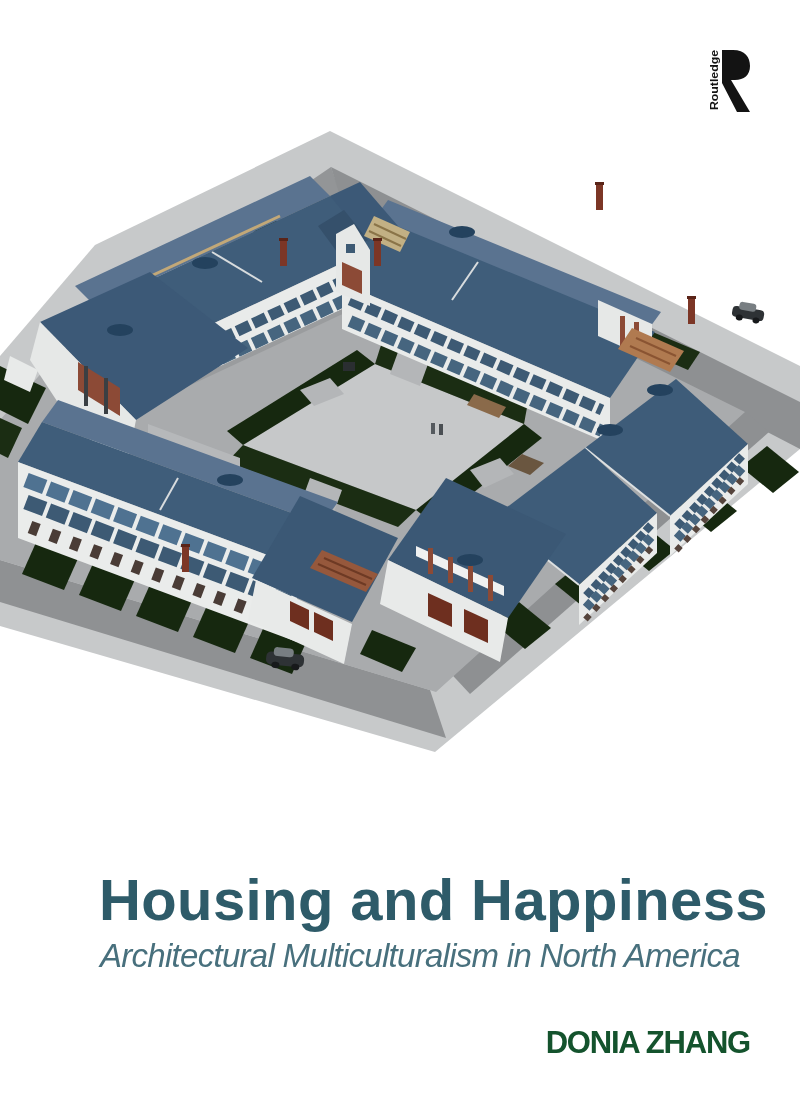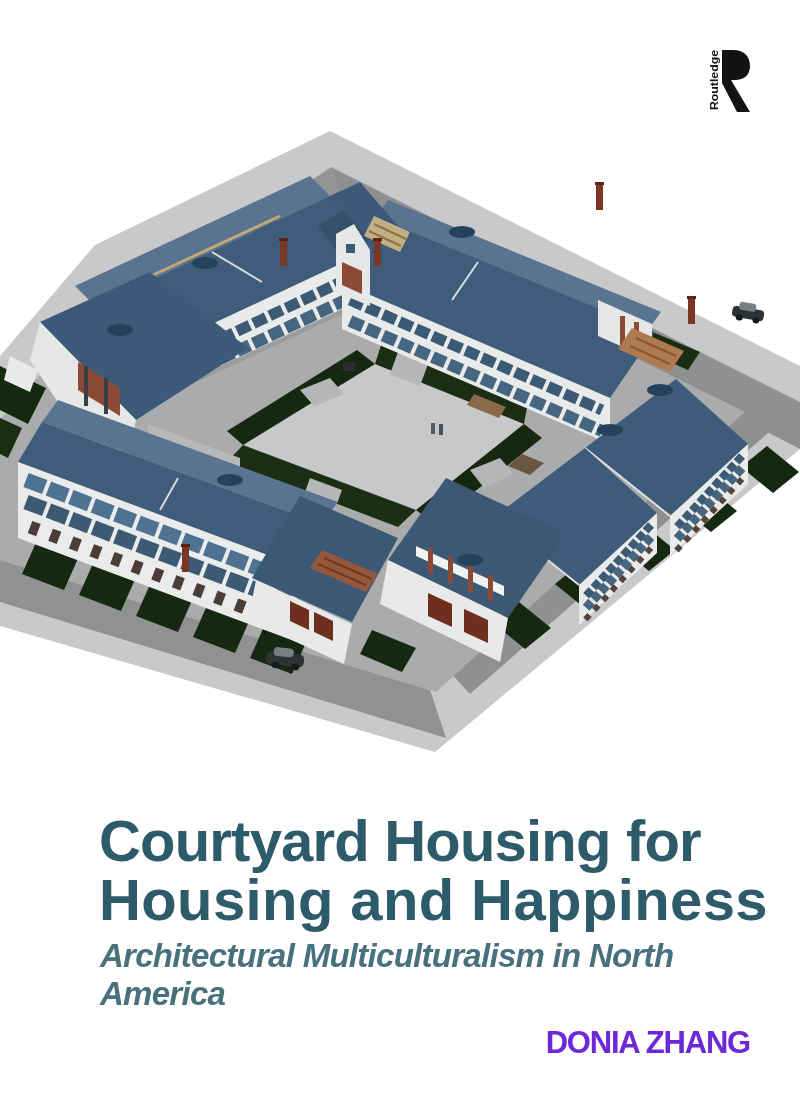--- a/index.html
+++ b/index.html
@@ -5,24 +5,24 @@
   html,body { margin:0; padding:0; background:#ffffff; }
   body { width:800px; height:1114px; position:relative; overflow:hidden;
          font-family:"Liberation Sans", sans-serif; }
   .illus { position:absolute; left:0; top:0; }
   .logo { position:absolute; left:704px; top:48px; }
   .title { position:absolute; left:99px; top:811px; width:700px;
             font-size:58px; font-weight:bold; color:#2e5b69;
             line-height:59px; letter-spacing:-0.8px; }
   .title .l2 { letter-spacing:0.4px; }
   .subtitle { position:absolute; left:100px; top:937px; width:700px;
-               font-size:33px; font-style:italic; font-weight:bold;
+               font-size:33px; font-style:italic; font-weight:normal;
                color:#48707d; letter-spacing:-0.72px; }
   .author { position:absolute; right:50px; top:1025px;
-             font-size:31px; font-weight:bold; color:#6d28d9;
+             font-size:31px; font-weight:bold; color:#14532d;
              letter-spacing:-1.2px; }
 </style>
 </head>
 <body>
 
 <svg class="illus" width="800" height="790" viewBox="0 0 800 790">
 
 <polygon points="330,131 800,366 800,449 435,752 0,626 0,356 95,245" fill="#c7c9ca"></polygon>
 
 <polygon points="60,352 331,167 355,235 90,410" fill="#939597"></polygon>
@@ -238,17 +238,17 @@
     </g>
 </svg>
 
 <svg class="logo" width="50" height="70" viewBox="0 0 50 70">
 
   <text x="-62" y="14" transform="rotate(-90)" font-family="Liberation Sans, sans-serif" font-size="10.5" font-weight="bold" fill="#131313" textLength="60" lengthAdjust="spacingAndGlyphs">Routledge</text>
 
   <path d="M 18 2 L 29 2 C 41 2 46 9 46 18 C 46 27 40 32 31 32 L 27 32 L 46 64 L 33 64 L 18 35 Z" fill="#131313"></path>
 </svg>
 
-<div class="title"><span>Courtyard Housing for</span><br><span class="l2">Housing and Happiness</span></div>
+<div class="title"><br><span class="l2">Housing and Happiness</span></div>
 
 <div class="subtitle">Architectural Multiculturalism in North America</div>
 
 <div class="author">DONIA ZHANG</div>
 
 </body></html>

